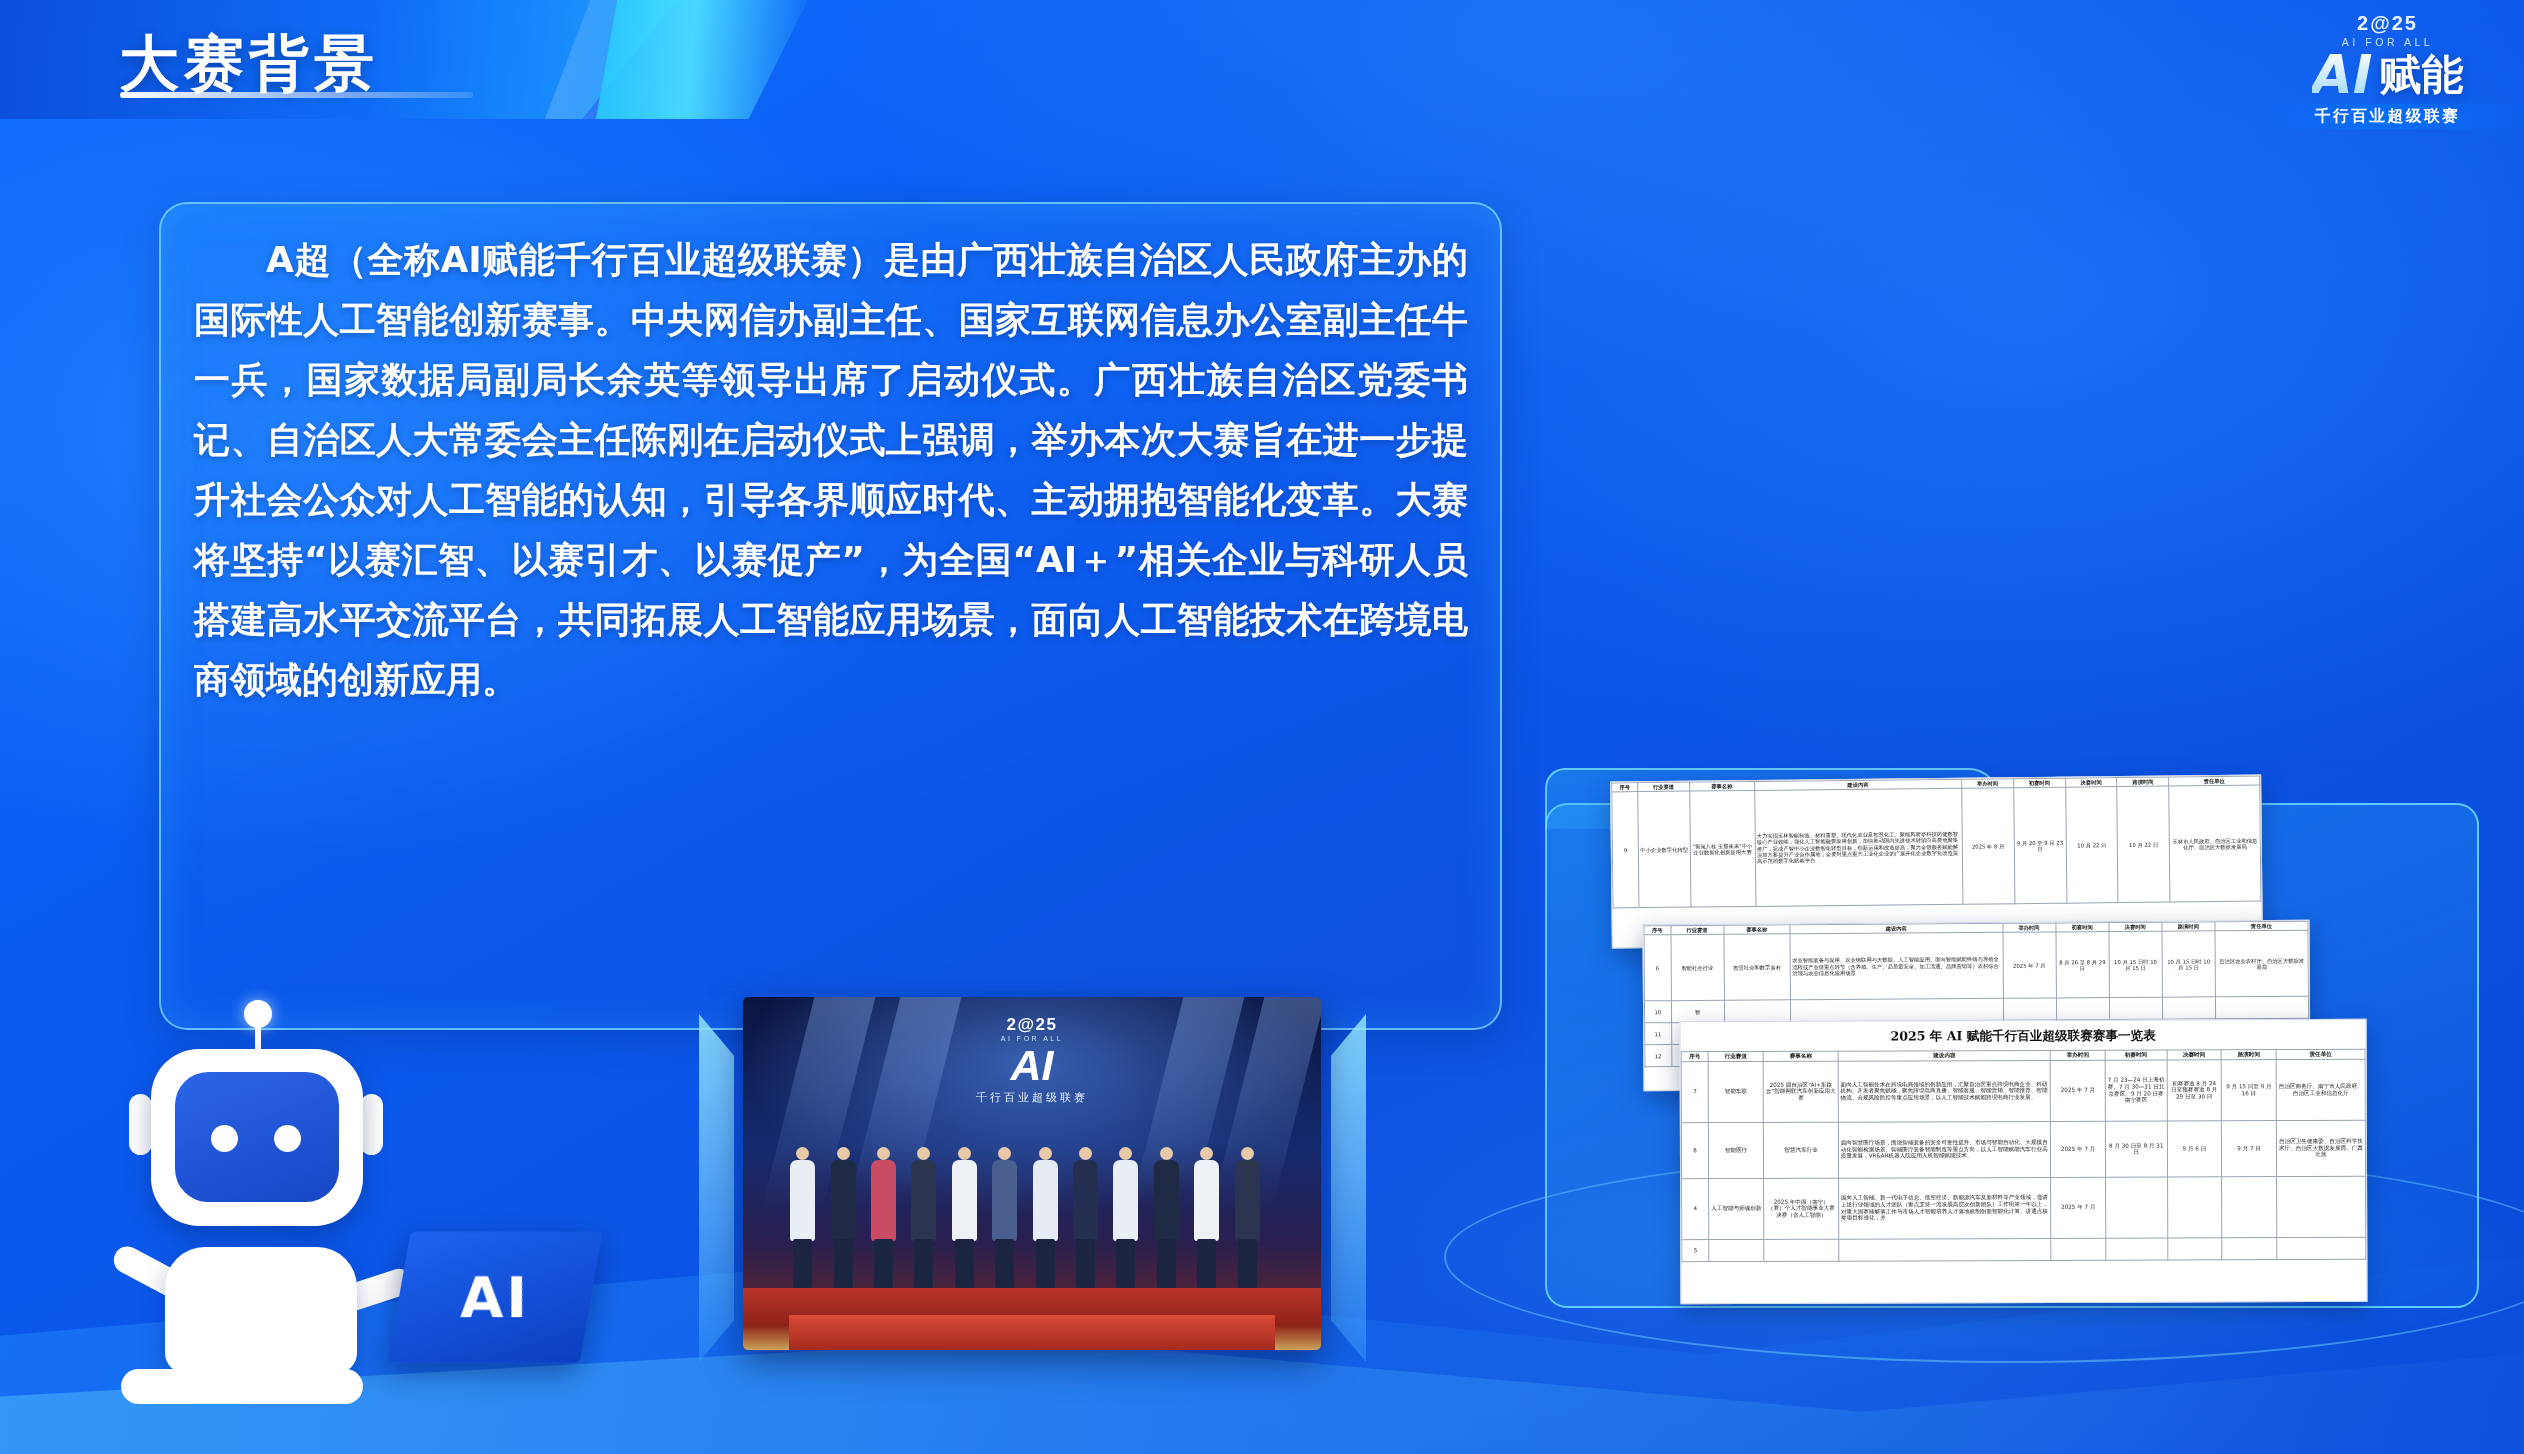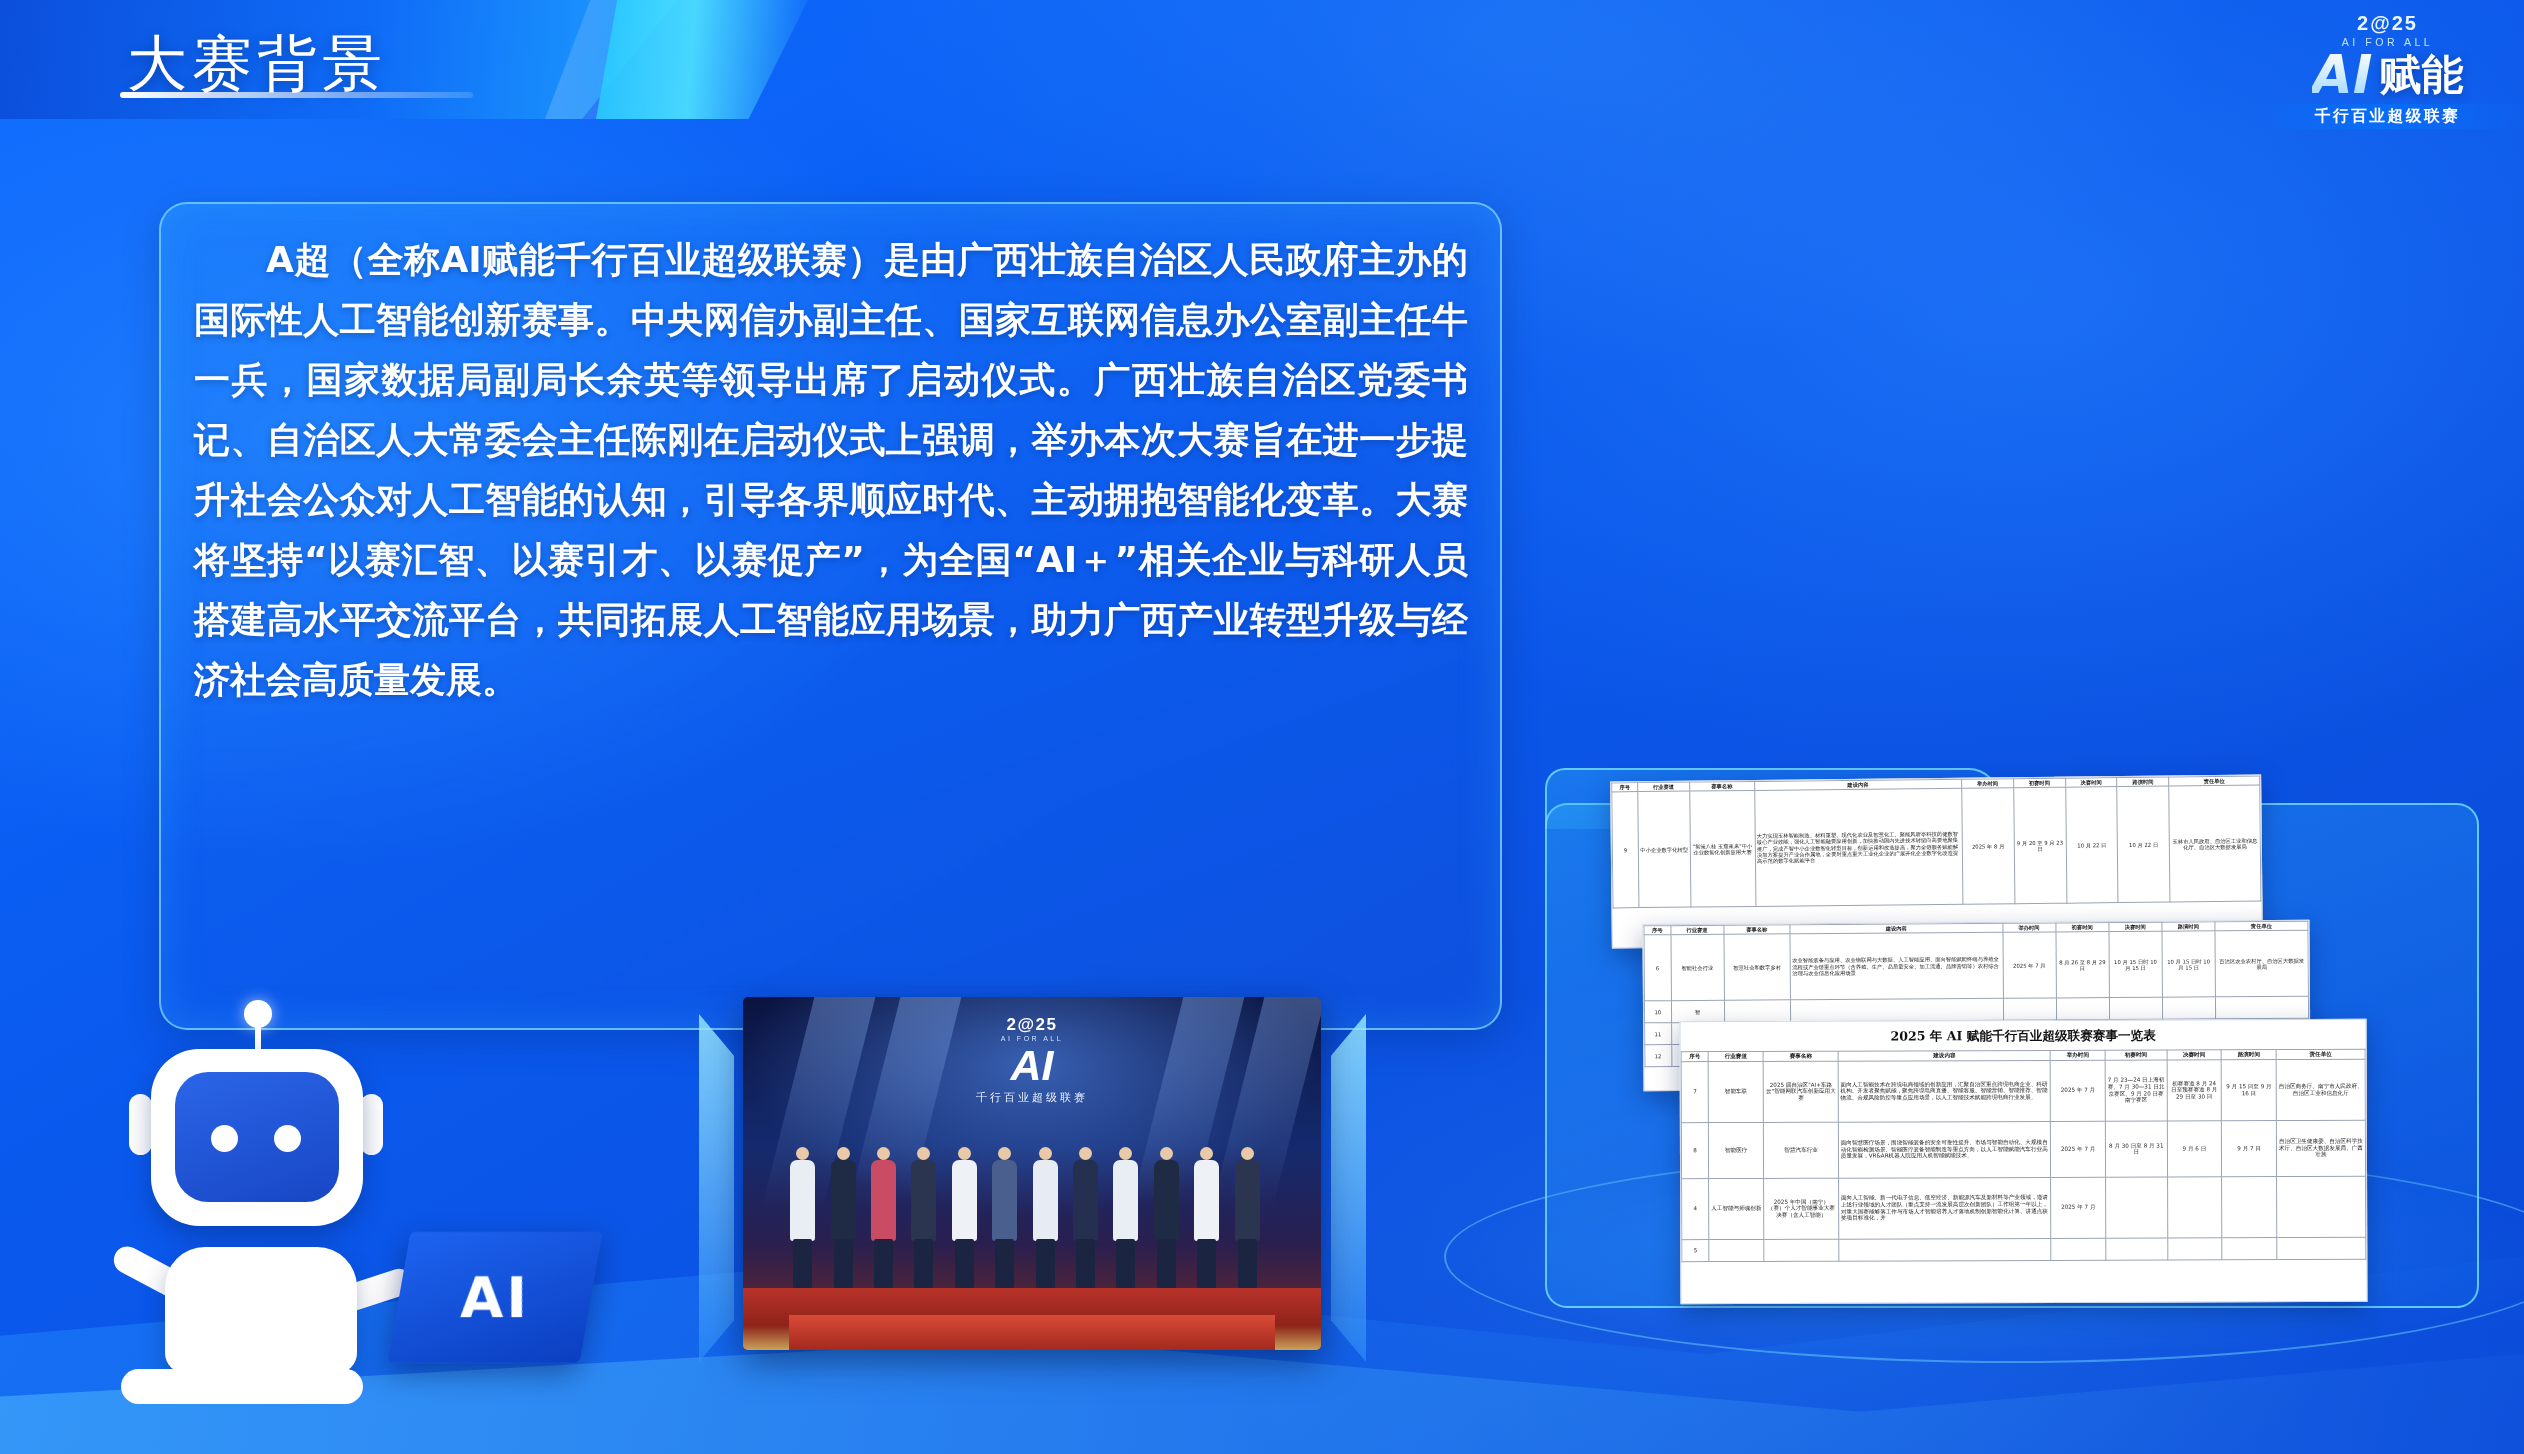--- a/index.html
+++ b/index.html
@@ -59,24 +59,24 @@
     clip-path: polygon(10% 0, 100% 0, 72% 100%, 0 100%);
     opacity: .9;
   }
   .header-accent2 {
     position: absolute; left: 545px; top: 0; width: 151px; height: 119px;
     background: linear-gradient(95deg, rgba(255,255,255,.55), rgba(255,255,255,0));
     clip-path: polygon(30% 0, 100% 0, 60% 100%, 0 100%);
     opacity: .35;
   }
   .page-title {
-    position: absolute; left: 127px; top: 24px;
+    position: absolute; left: 119px; top: 24px;
     color: #ffffff;
     font-size: 60px;
-    font-weight: 400;
+    font-weight: 700;
     letter-spacing: 5px;
     text-shadow: 0 3px 12px rgba(0,30,90,.45);
     font-family: "DejaVu Sans", "Liberation Sans", sans-serif;
   }
   .title-underline {
     position: absolute; left: 120px; top: 92px;
     width: 353px; height: 5.6px;
     background: linear-gradient(90deg, #ffffff 0%, rgba(255,255,255,.15) 100%);
     border-radius: 3px;
   }
@@ -327,21 +327,21 @@
     <div class="yr">2@25</div>
     <div class="tag">AI FOR ALL</div>
     <div class="main">
       <span class="ai">AI</span>
       <span class="cn">赋能</span>
     </div>
     <div class="sub">千行百业超级联赛</div>
   </div>
 
   <div class="text-card"></div>
-  <div class="body-text">A超（全称AI赋能千行百业超级联赛）是由广西壮族自治区人民政府主办的国际性人工智能创新赛事。中央网信办副主任、国家互联网信息办公室副主任牛一兵，国家数据局副局长余英等领导出席了启动仪式。广西壮族自治区党委书记、自治区人大常委会主任陈刚在启动仪式上强调，举办本次大赛旨在进一步提升社会公众对人工智能的认知，引导各界顺应时代、主动拥抱智能化变革。大赛将坚持“以赛汇智、以赛引才、以赛促产”，为全国“AI＋”相关企业与科研人员搭建高水平交流平台，共同拓展人工智能应用场景，助力广西产业转型升级与经济社会高质量发展。</div>
+  <div class="body-text">A超（全称AI赋能千行百业超级联赛）是由广西壮族自治区人民政府主办的国际性人工智能创新赛事。中央网信办副主任、国家互联网信息办公室副主任牛一兵，国家数据局副局长余英等领导出席了启动仪式。广西壮族自治区党委书记、自治区人大常委会主任陈刚在启动仪式上强调，举办本次大赛旨在进一步提升社会公众对人工智能的认知，引导各界顺应时代、主动拥抱智能化变革。大赛将坚持“以赛汇智、以赛引才、以赛促产”，为全国“AI＋”相关企业与科研人员搭建高水平交流平台，共同拓展人工智能应用场景，面向人工智能技术在跨境电商领域的创新应用。</div>
 
   <div class="robot">
     <div class="antenna-ball"></div>
     <div class="antenna"></div>
     <div class="ear l"></div>
     <div class="ear r"></div>
     <div class="head"></div>
     <div class="face"></div>
     <div class="eye l"></div>
     <div class="eye r"></div>

